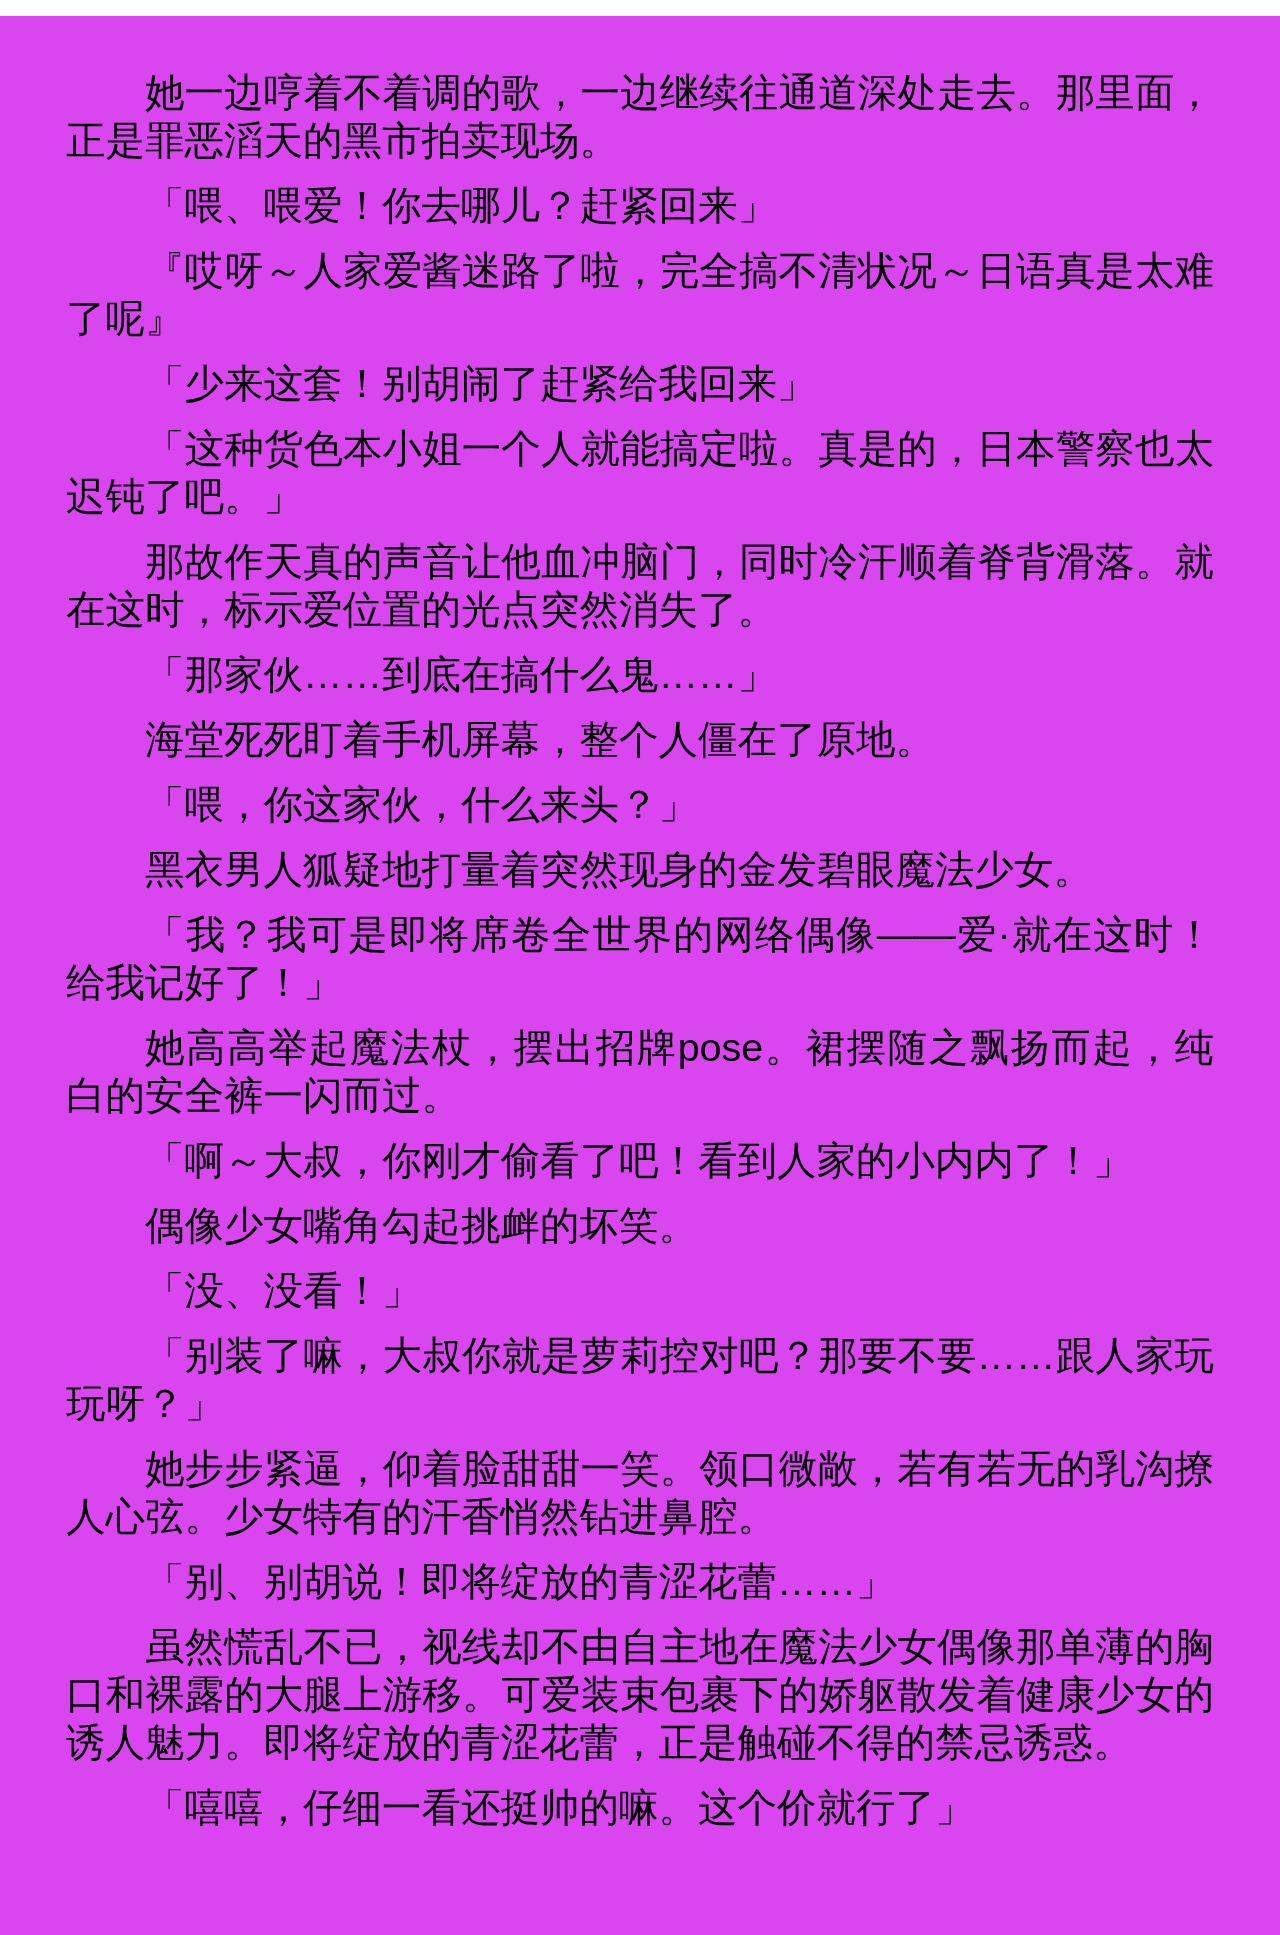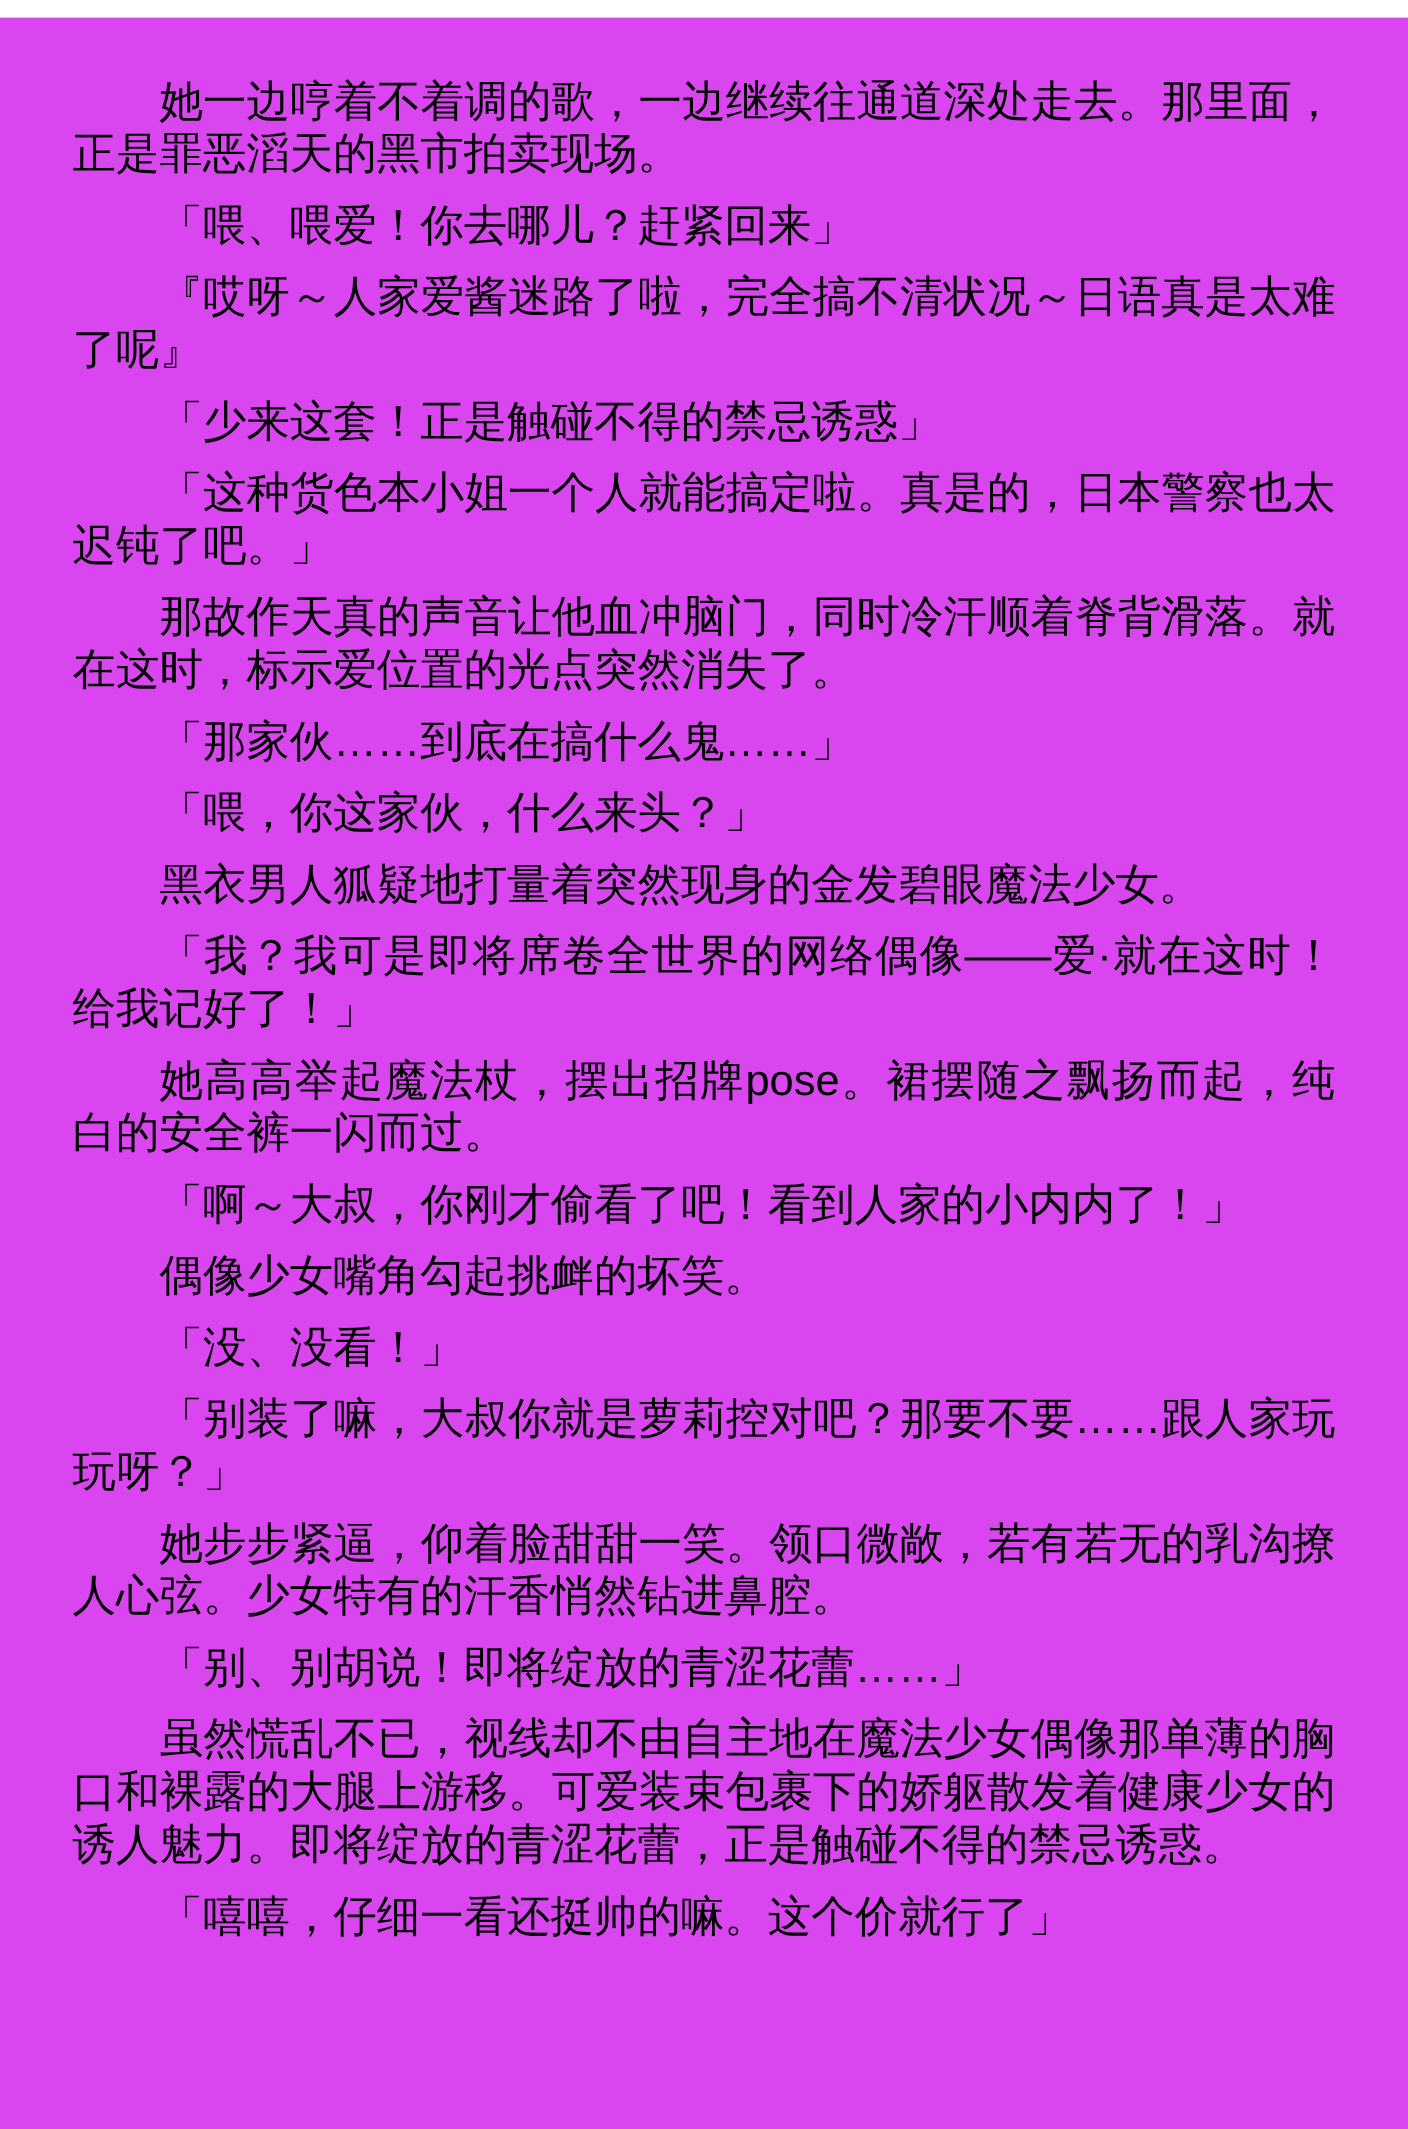--- a/index.html
+++ b/index.html
@@ -36,24 +36,25 @@
   }
 </style>
 </head>
 <body>
 
 <div class="page">
   <div class="text-content">
     <p>她一边哼着不着调的歌，一边继续往通道深处走去。那里面，正是罪恶滔天的黑市拍卖现场。</p>
     <p>「喂、喂爱！你去哪儿？赶紧回来」</p>
     <p>『哎呀～人家爱酱迷路了啦，完全搞不清状况～日语真是太难了呢』</p>
-    <p>「少来这套！正是触碰不得的禁忌诱惑」</p>
+    <p>「少来这套！别胡闹了赶紧给我回来」</p>
     <p>「这种货色本小姐一个人就能搞定啦。真是的，日本警察也太迟钝了吧。」</p>
     <p>那故作天真的声音让他血冲脑门，同时冷汗顺着脊背滑落。就在这时，标示爱位置的光点突然消失了。</p>
     <p>「那家伙……到底在搞什么鬼……」</p>
+    <p>海堂死死盯着手机屏幕，整个人僵在了原地。</p>
     <p>「喂，你这家伙，什么来头？」</p>
     <p>黑衣男人狐疑地打量着突然现身的金发碧眼魔法少女。</p>
     <p>「我？我可是即将席卷全世界的网络偶像——爱·就在这时！给我记好了！」</p>
     <p>她高高举起魔法杖，摆出招牌pose。裙摆随之飘扬而起，纯白的安全裤一闪而过。</p>
     <p>「啊～大叔，你刚才偷看了吧！看到人家的小内内了！」</p>
     <p>偶像少女嘴角勾起挑衅的坏笑。</p>
     <p>「没、没看！」</p>
     <p>「别装了嘛，大叔你就是萝莉控对吧？那要不要……跟人家玩玩呀？」</p>
     <p>她步步紧逼，仰着脸甜甜一笑。领口微敞，若有若无的乳沟撩人心弦。少女特有的汗香悄然钻进鼻腔。</p>
     <p>「别、别胡说！即将绽放的青涩花蕾……」</p>

